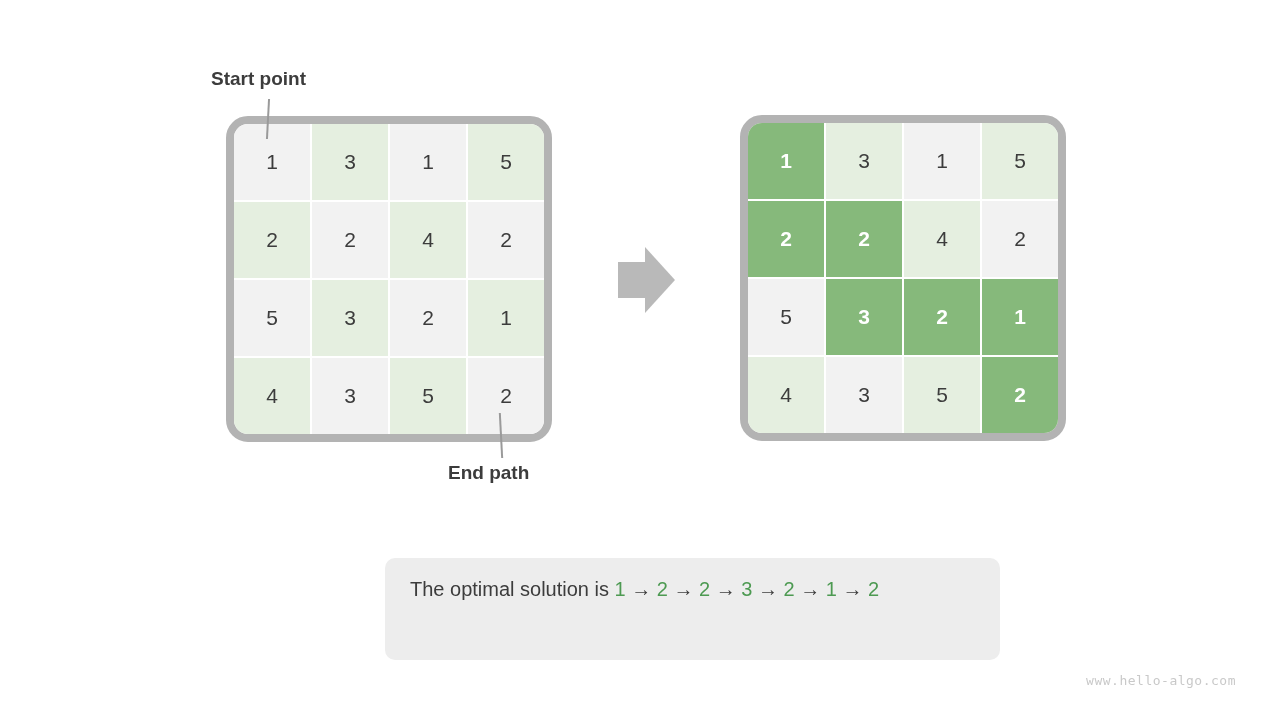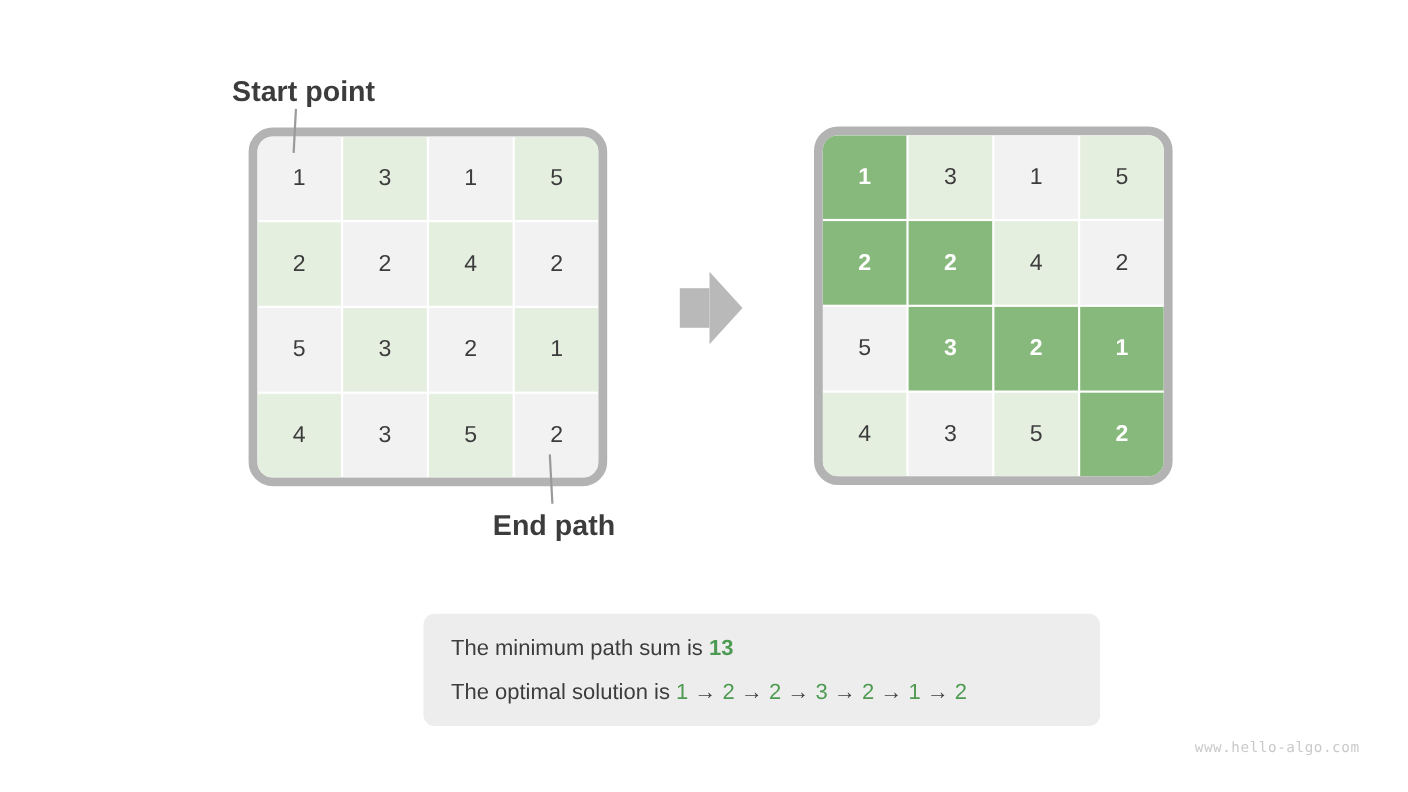--- a/index.html
+++ b/index.html
@@ -16,21 +16,21 @@
   }
   html,body{margin:0;padding:0;}
   body{
     width:1280px;height:720px;background:#ffffff;
     font-family:"Liberation Sans", sans-serif;
     color:var(--text-dark);
     position:relative;overflow:hidden;
   }
   .canvas{position:absolute;inset:0;}
   .label{
-    position:absolute;font-size:26px;font-weight:bold;color:var(--text-dark);
+    position:absolute;font-size:19px;font-weight:bold;color:var(--text-dark);
     white-space:nowrap;
   }
   .label.start{left:211px;top:68px;}
   .label.end{left:448px;top:462px;}
   .leader{
     position:absolute;width:2px;background:var(--leader-gray);z-index:5;
   }
   .leader-start{left:267px;top:99px;height:40px;transform:rotate(3deg);}
   .leader-end{left:500px;top:413px;height:45px;transform:rotate(-3deg);}
   .grid{
@@ -131,22 +131,19 @@
       <div class="cell even">3</div>
       <div class="cell odd">5</div>
       <div class="cell even path">2</div>
     </div>
 
   <div class="leader leader-end"></div>
   <div class="label end">End path</div>
 
   <div class="result-box">
     <div class="result-line">
-      <span>The minimum path sum is </span><span class="result-sum-value">13</span>
-    </div>
-    <div class="result-line">
       <span>The optimal solution is </span><span id="path-seq"><span class="seq-num">1</span><span class="seq-sep"> → </span><span class="seq-num">2</span><span class="seq-sep"> → </span><span class="seq-num">2</span><span class="seq-sep"> → </span><span class="seq-num">3</span><span class="seq-sep"> → </span><span class="seq-num">2</span><span class="seq-sep"> → </span><span class="seq-num">1</span><span class="seq-sep"> → </span><span class="seq-num">2</span></span>
     </div>
   </div>
 
   <div class="watermark">www.hello-algo.com</div>
 
 </div>
 
 </body></html>

